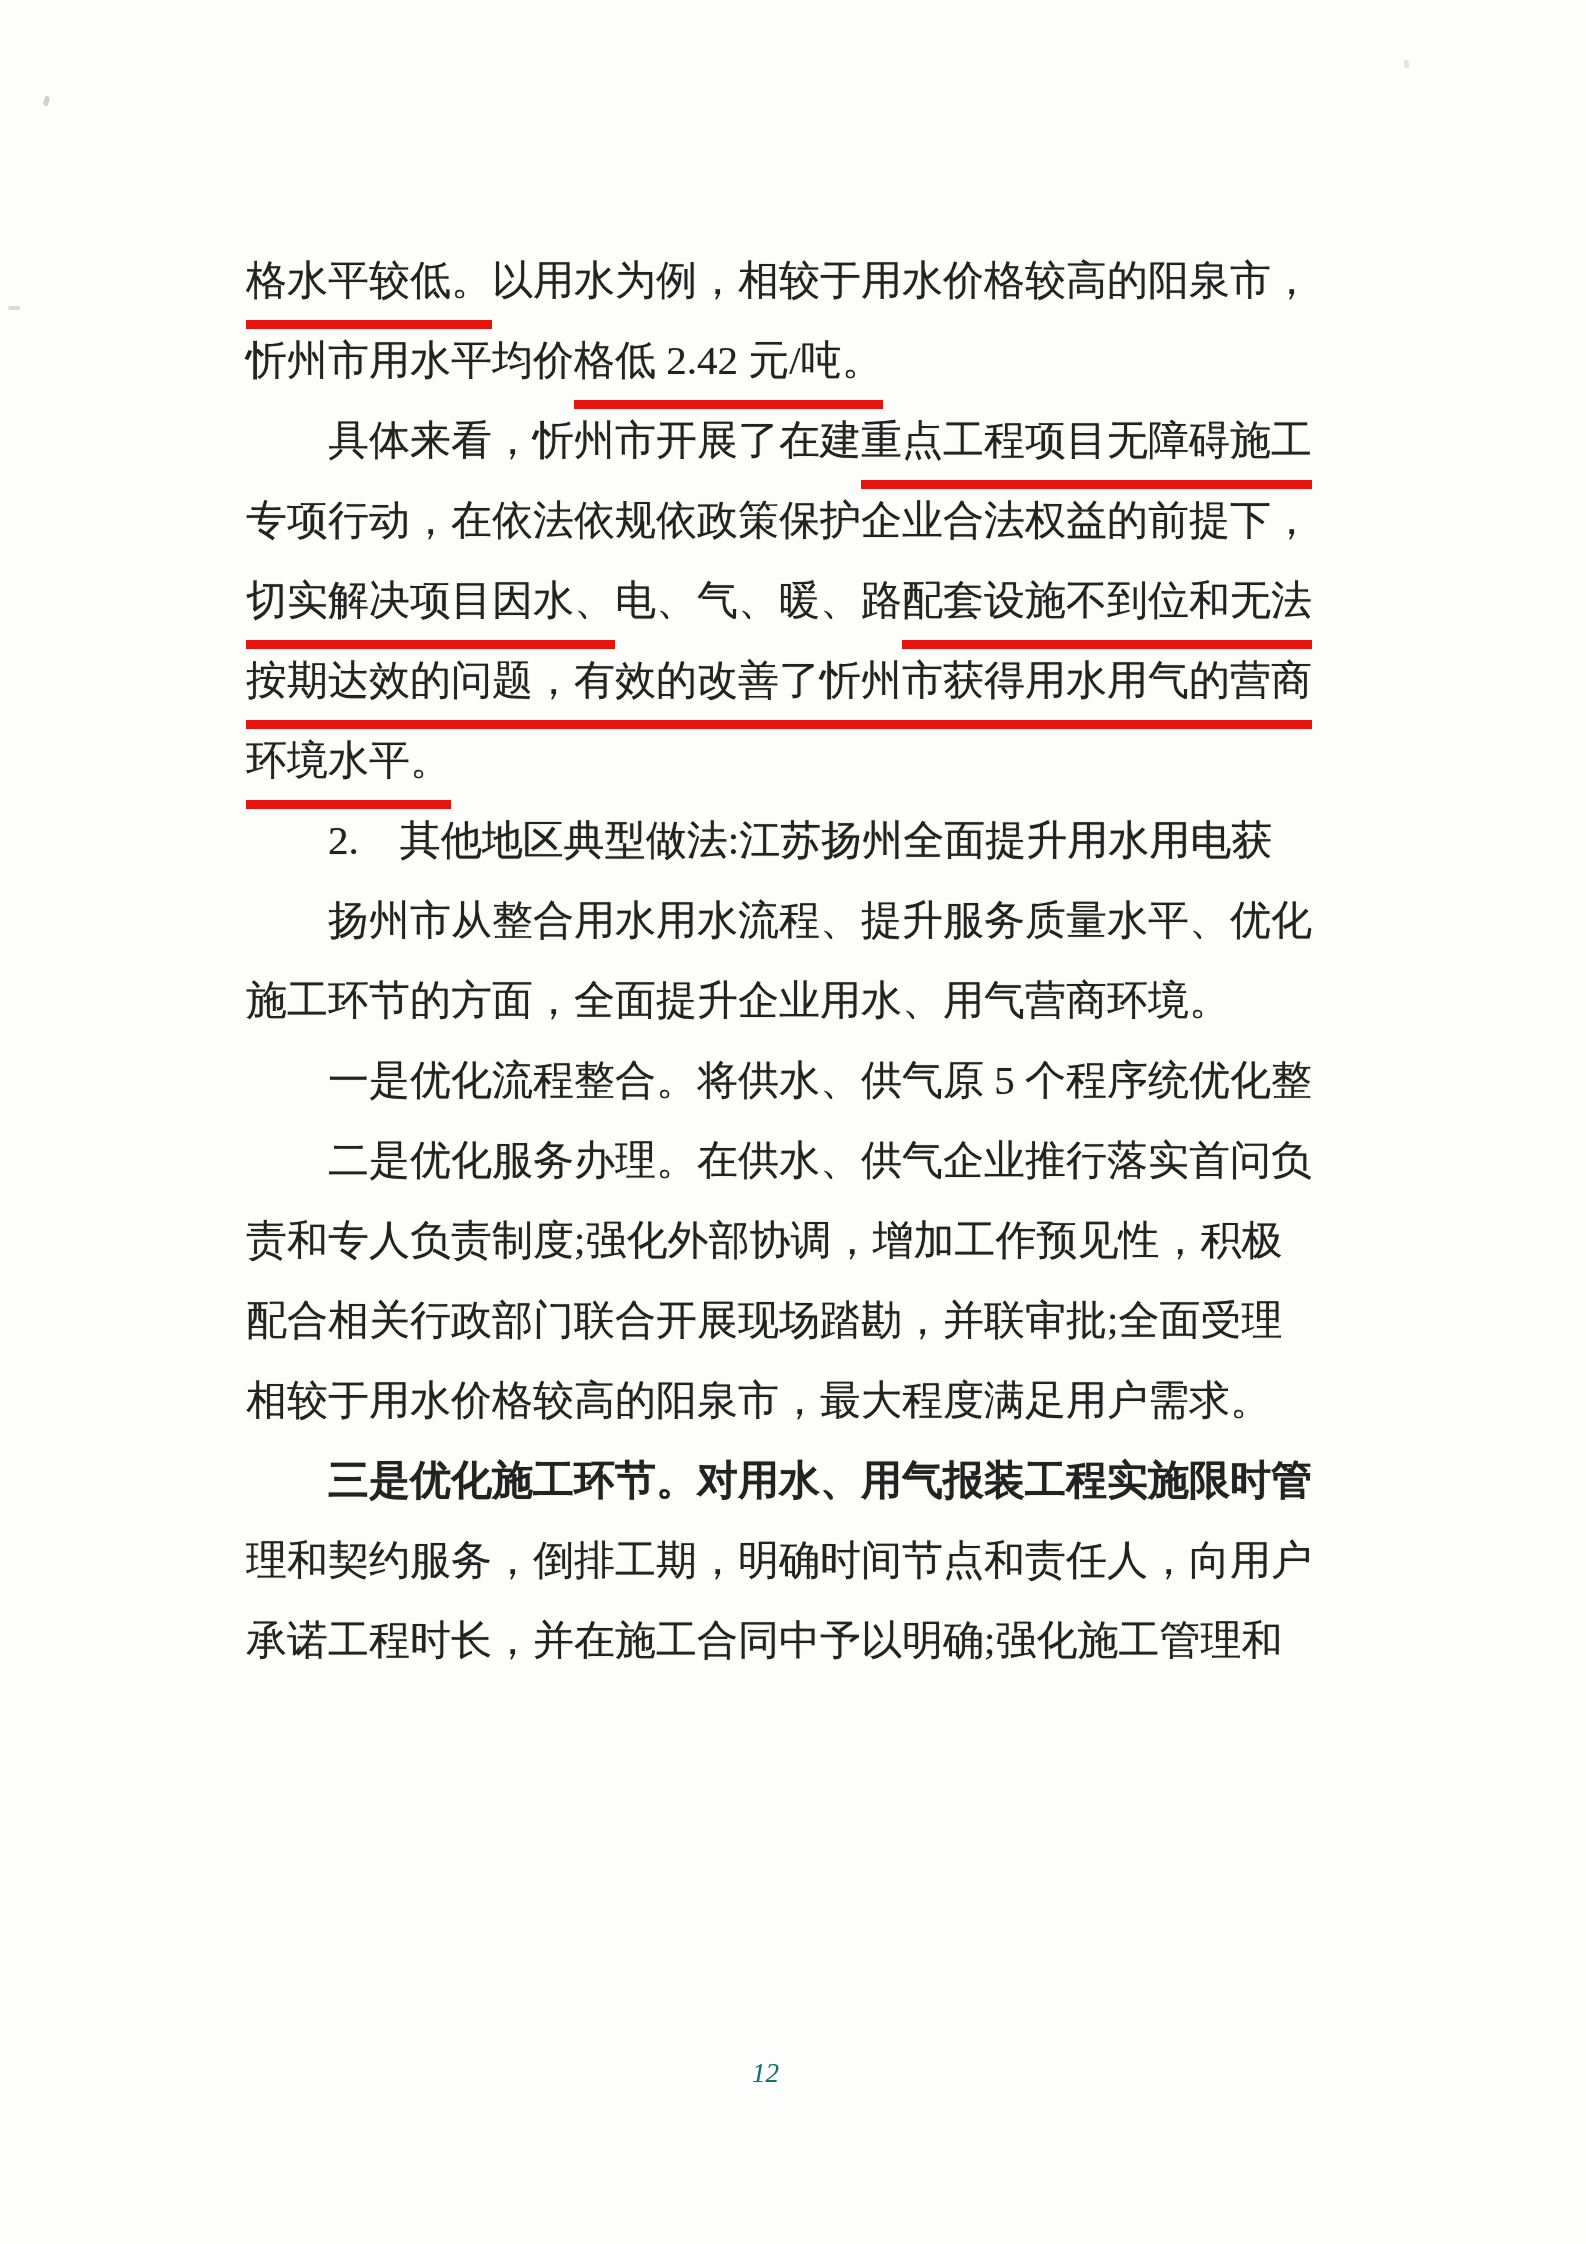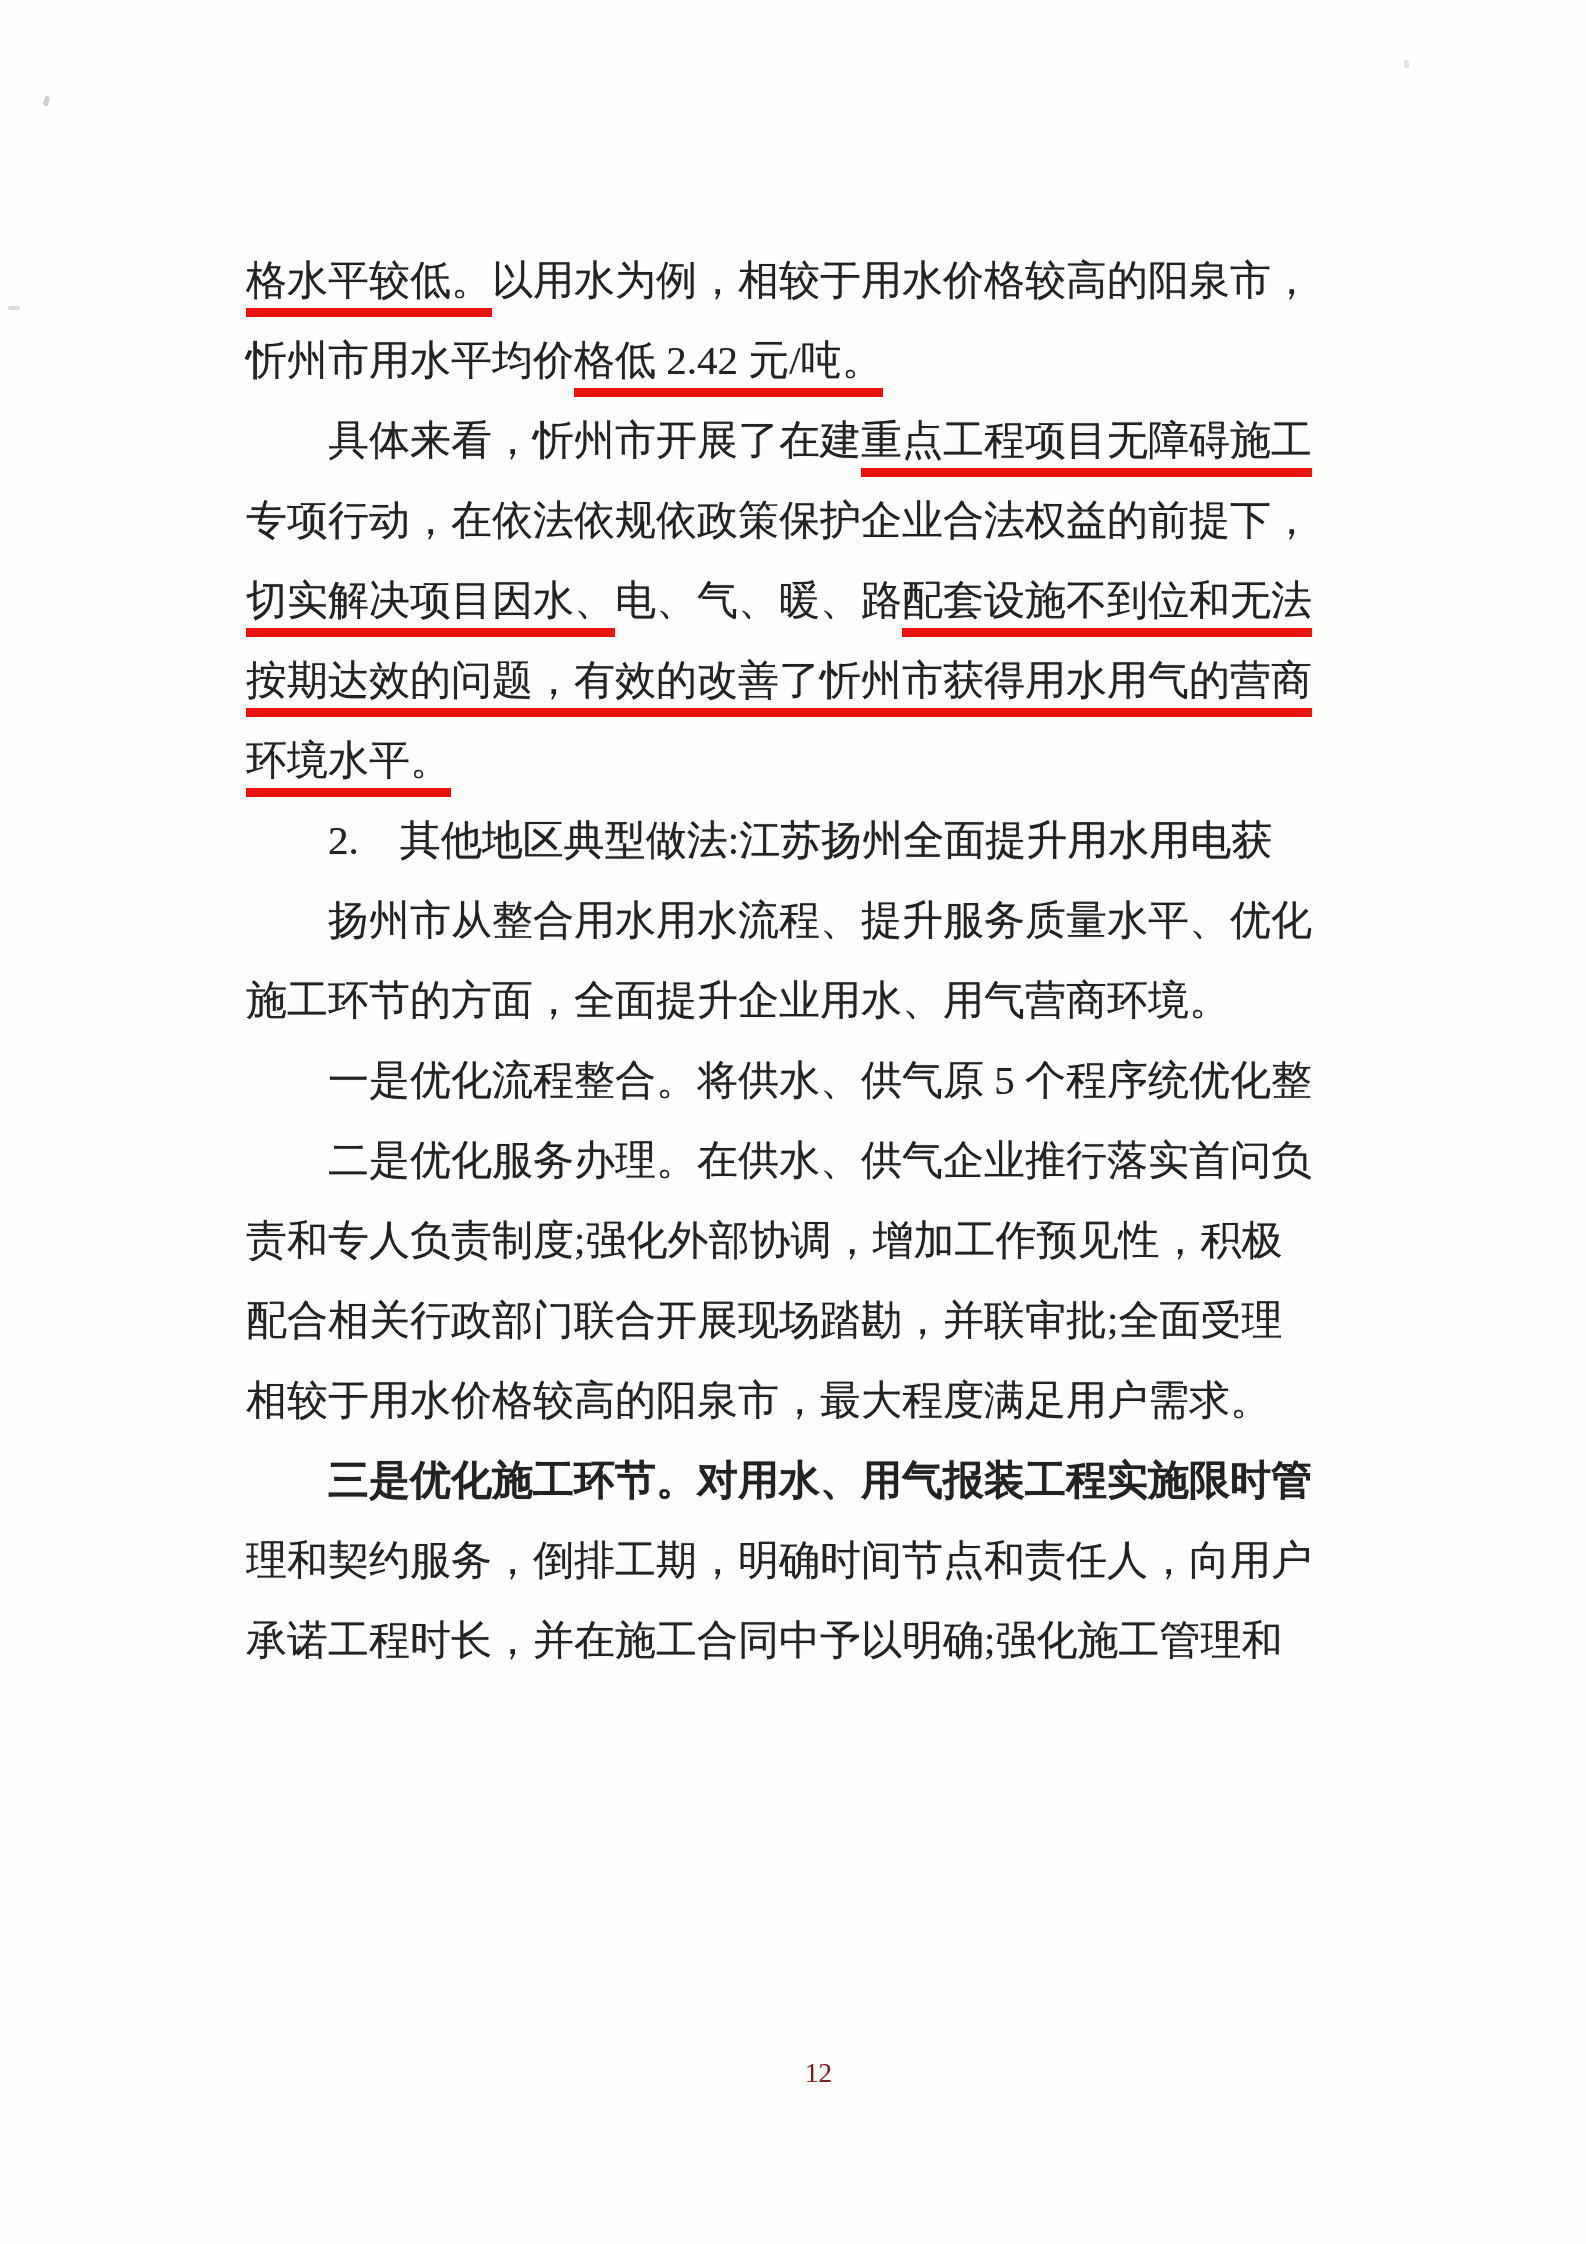--- a/index.html
+++ b/index.html
@@ -33,32 +33,33 @@
     font-size: 41px;
     letter-spacing: 0px;
     white-space: nowrap;
   }
   .line.bold {
     font-weight: normal;
     text-shadow: 0 0 1px rgba(10,10,10,0.6);
   }
   .u {
     border-bottom: 9px solid var(--underline-red, #e8140e);
-    padding-bottom: 5px;
+    padding-bottom: 17px;
   }
   .page-number {
     position: absolute;
     left: 752px;
     top: 2058px;
     width: 80px;
-    text-align: right;
+    text-align: left;
     font-size: 27px;
-    color: #7f1d1d;
+    color: #0f766e;
     font-family: "Liberation Serif", "DejaVu Serif", serif;
     text-shadow: 0 0 1px rgba(40,40,40,0.3);
+    font-style: italic;
   }
   
   .speck {
     position: absolute;
     background: #9a9a9a;
     opacity: 0.45;
     border-radius: 2px;
   }
   .speck.s1 { left: 44px;  top: 96px;  width: 5px;  height: 10px; transform: rotate(18deg); }
   .speck.s2 { left: 8px;   top: 306px; width: 12px; height: 4px;  opacity: 0.35; }

